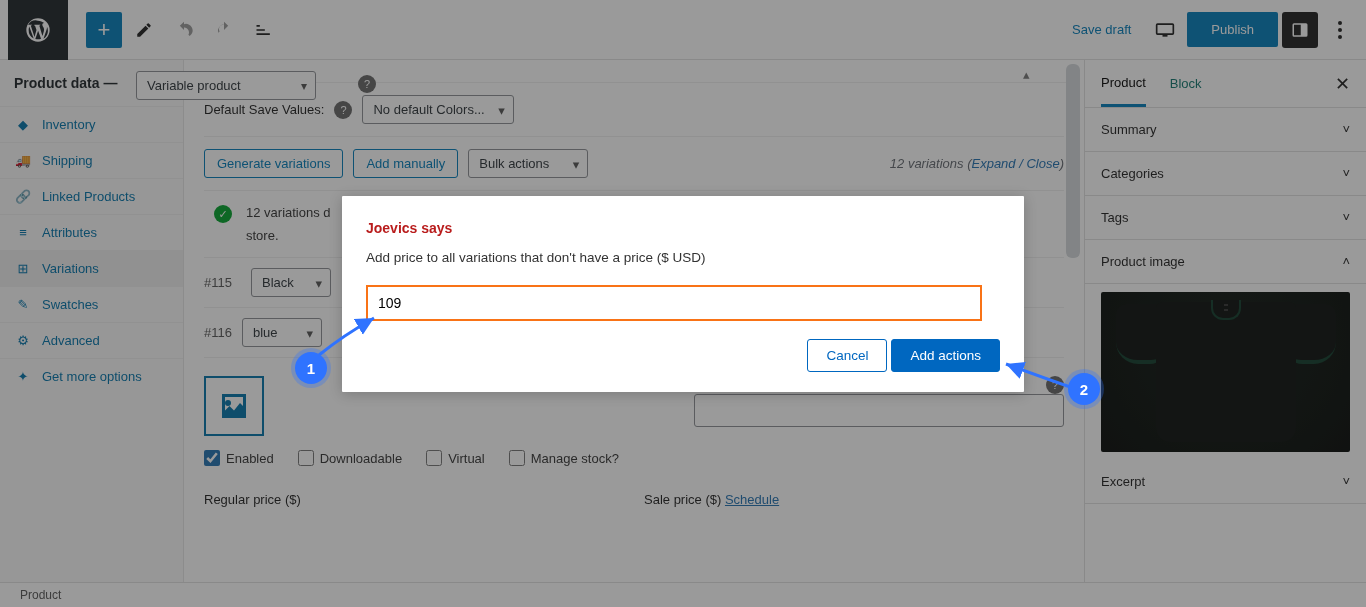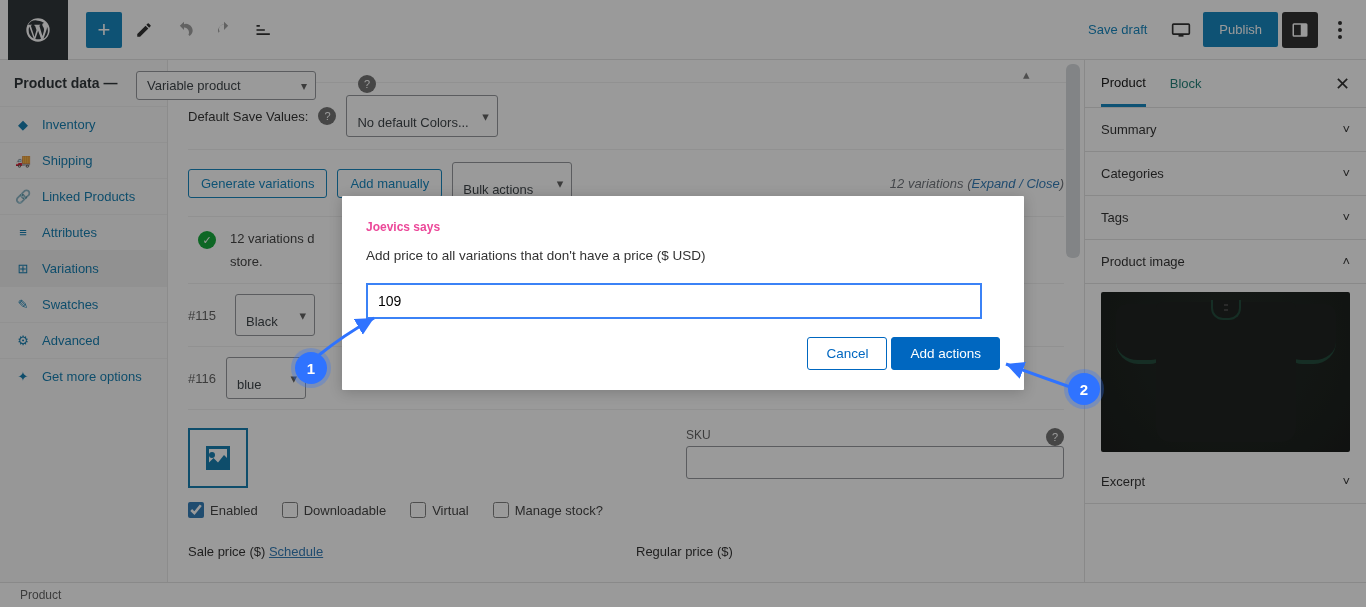--- a/index.html
+++ b/index.html
@@ -6,37 +6,37 @@
   body { font-family: -apple-system, BlinkMacSystemFont, "Segoe UI", sans-serif; font-size: 13px; color: #1e1e1e; background: #fff; width:1366px; height:607px; overflow:hidden; position:relative; }
   .topbar { position:absolute; top:0; left:0; right:0; height:60px; background:#fff; border-bottom:1px solid #e0e0e0; display:flex; align-items:center; padding:0 8px; z-index:5;}
   .topbar-left { display:flex; align-items:center; gap:4px; }
   .wp-logo { width:60px; height:60px; background:#1d2327; display:flex; align-items:center; justify-content:center; }
   .wp-logo svg { width:28px; height:28px; fill:#fff; }
   .plus-btn { width:36px; height:36px; background:#007cba; color:#fff; display:flex; align-items:center; justify-content:center; border-radius:2px; margin-left:14px; font-size:22px; }
   .icon-btn { width:36px; height:36px; display:flex; align-items:center; justify-content:center; color:#1e1e1e; border-radius:2px; }
   .topbar-right { margin-left:auto; display:flex; align-items:center; gap:4px; }
   .savedraft { color:#007cba; padding:8px 12px; }
   .preview-icon { padding:8px; }
-  .publish-btn { background:#007cba; color:#fff; padding:10px 16px; border-radius:2px; font-size:13px; }
+  .publish-btn { background:#007cba; color:#fff; padding:10px 24px; border-radius:2px; font-size:13px; }
   .settings-toggle { width:36px; height:36px; background:#1e1e1e; display:flex; align-items:center; justify-content:center; border-radius:3px; }
   .main { position:absolute; top:60px; left:0; right:282px; bottom:25px; display:flex; }
-  .sidebar { width:168px; background:#fafafa; border-right:1px solid #e5e5e5; }
+  .sidebar { width:184px; background:#fafafa; border-right:1px solid #e5e5e5; }
   .prod-data-row { padding:15px 14px; display:flex; align-items:center; gap:10px; }
   .prod-data-label { font-weight:600; color:#1d2327; font-size:14px; }
   .select-like { border:1px solid #8c8f94; border-radius:3px; background:#fff; padding:6px 28px 6px 10px; position:relative; font-size:13px; color:#2c3338; min-width:180px; display:inline-block;}
   .select-like::after { content:"▾"; position:absolute; right:8px; top:50%; transform:translateY(-50%); font-size:12px; color:#555; }
   .help-dot { width:18px; height:18px; border-radius:50%; background:#666; color:#fff; display:inline-flex; align-items:center; justify-content:center; font-size:11px; }
   .sb-item { display:flex; align-items:center; gap:10px; padding:10px 14px; color:#0073aa; font-size:13px; border-top:1px solid #eee; }
   .sb-item.active { background:#eee; }
   .sb-ico { width:18px; display:flex; justify-content:center; }
   .content { flex:1; background:#fff; overflow:hidden; position:relative; padding:0 4px; }
   .content-inner { padding:0 16px; }
   .row { display:flex; align-items:center; gap:10px; padding:12px 0; border-bottom:1px solid #eee; }
   .pill-btn { border:1px solid #007cba; color:#007cba; background:#fff; padding:6px 12px; border-radius:3px; font-size:13px; }
-  .small-select { border:1px solid #8c8f94; border-radius:3px; background:#fff; padding:19px 28px 6px 10px; position:relative; font-size:13px; color:#2c3338;}
+  .small-select { border:1px solid #8c8f94; border-radius:3px; background:#fff; padding:6px 28px 6px 10px; position:relative; font-size:13px; color:#2c3338;}
   .small-select::after { content:"▾"; position:absolute; right:8px; top:50%; transform:translateY(-50%); color:#555;}
   .var-summary { margin-left:auto; font-style:italic; color:#646970; }
   .var-summary a { color:#2271b1; text-decoration:none; }
   .notice { display:flex; gap:14px; padding:14px 10px; border-bottom:1px solid #eee; align-items:flex-start;}
   .check-ic { width:18px; height:18px; border-radius:50%; background:#00a32a; color:#fff; display:flex; align-items:center; justify-content:center; font-size:11px;}
   .var-row { display:flex; align-items:center; gap:10px; padding:10px 0; border-bottom:1px solid #eee; }
   .var-id { font-weight:400; color:#555; }
   .img-ph { width:60px; height:60px; border:2px solid #0073aa; display:flex; align-items:center; justify-content:center; color:#0073aa; }
   .img-ph svg { width:36px; height:36px; fill:#0073aa; }
   .field-group { flex:1; }
@@ -55,23 +55,23 @@
   .product-img { margin:8px 16px; height:160px; background:radial-gradient(circle at 50% 30%, #0d1710, #050806); border-radius:2px; display:flex; align-items:flex-start; justify-content:center;}
   .shirt { position:relative; width:220px; height:150px;}
   .shirt .body { position:absolute; left:40px; top:10px; width:140px; height:140px; background:#0a0e0b; border-radius:6px 6px 14px 14px;}
   .shirt .sleeve-l { position:absolute; left:0; top:12px; width:50px; height:60px; background:#0a0e0b; border-radius:10px 4px 16px 22px; border-bottom:4px solid #0f3b2a;}
   .shirt .sleeve-r { position:absolute; right:0; top:12px; width:50px; height:60px; background:#0a0e0b; border-radius:4px 10px 22px 16px; border-bottom:4px solid #0f3b2a;}
   .shirt .collar { position:absolute; left:95px; top:8px; width:30px; height:20px; background:#0a0e0b; border-radius:0 0 12px 12px; border:2px solid #0f3b2a; border-top:none;}
   .shirt .btns { position:absolute; left:108px; top:12px; width:4px; height:10px; background:repeating-linear-gradient(#333 0 2px, transparent 2px 5px);}
   .footer { position:absolute; bottom:0; left:0; right:0; height:25px; background:#fff; border-top:1px solid #e0e0e0; font-size:12px; color:#555; padding-left:20px; line-height:25px;}
   .overlay { position:absolute; inset:0; background:rgba(30,30,30,0.45); z-index:50; }
   .dialog { position:absolute; top:196px; left:342px; width:682px; background:#fff; border-radius:1px; padding:24px 24px 20px 24px; z-index:60; box-shadow:0 2px 14px rgba(0,0,0,.2);}
-  .dialog-title { font-size:12px; font-weight:600; color:#ec4899; margin-bottom:14px;}
+  .dialog-title { font-size:14px; font-weight:600; color:#b91c1c; margin-bottom:14px;}
   .dialog-text { font-size:13.5px; color:#333; margin-bottom:20px;}
-  .dialog-input { width:616px; border:2px solid #3b82f6; padding:8px 10px; font-size:14px; outline:none;}
+  .dialog-input { width:616px; border:2px solid #f97316; padding:8px 10px; font-size:14px; outline:none;}
   .dialog-actions { display:flex; justify-content:flex-end; gap:4px; margin-top:18px;}
   .btn { padding:8px 18px; font-size:13.5px; border-radius:3px; border:1px solid;}
   .btn-cancel { background:#fff; border-color:#0067c0; color:#0067c0;}
   .btn-primary { background:#0067c0; border-color:#0067c0; color:#fff;}
   .circle-num { position:absolute; width:32px; height:32px; border-radius:50%; background:#2f73ff; color:#fff; display:flex; align-items:center; justify-content:center; font-weight:600; font-size:15px; z-index:70; box-shadow:0 0 0 4px rgba(47,115,255,.3);}
   #num1 { top:352px; left:295px;}
   #num2 { top:373px; left:1068px;}
   .arrow { position:absolute; z-index:65; }
   .scrollbar-stub { position:absolute; right:286px; top:64px; width:14px; height:194px; background:#d3d7db; border-radius:6px; z-index:4; }
 </style>
@@ -244,22 +244,22 @@
             <input type="checkbox" style="">
             <span>Virtual</span>
           </label>
         <label class="chk">
             <input type="checkbox" style="">
             <span>Manage stock?</span>
           </label>
       </div>
 
       <div class="pricing">
+        <div style="flex:1;"><span>Regular price ($)</span></div>
         <div style="flex:1;"><span>Sale price ($)</span> <a href="#" style="color:#2271b1;">Schedule</a></div>
-        <div style="flex:1;"><span>Regular price ($)</span></div>
       </div>
     </div>
   </div>
 </div>
 
 <div style="position:absolute; top:71px; left:136px; z-index:4;" class="select-like">Variable product</div>
 <span style="position:absolute; top:75px; left:358px; z-index:4;" class="help-dot">?</span>
 <span style="position:absolute; top:67px; left:1023px; z-index:4; color:#777;">▴</span>
 
 <div class="right-panel">

